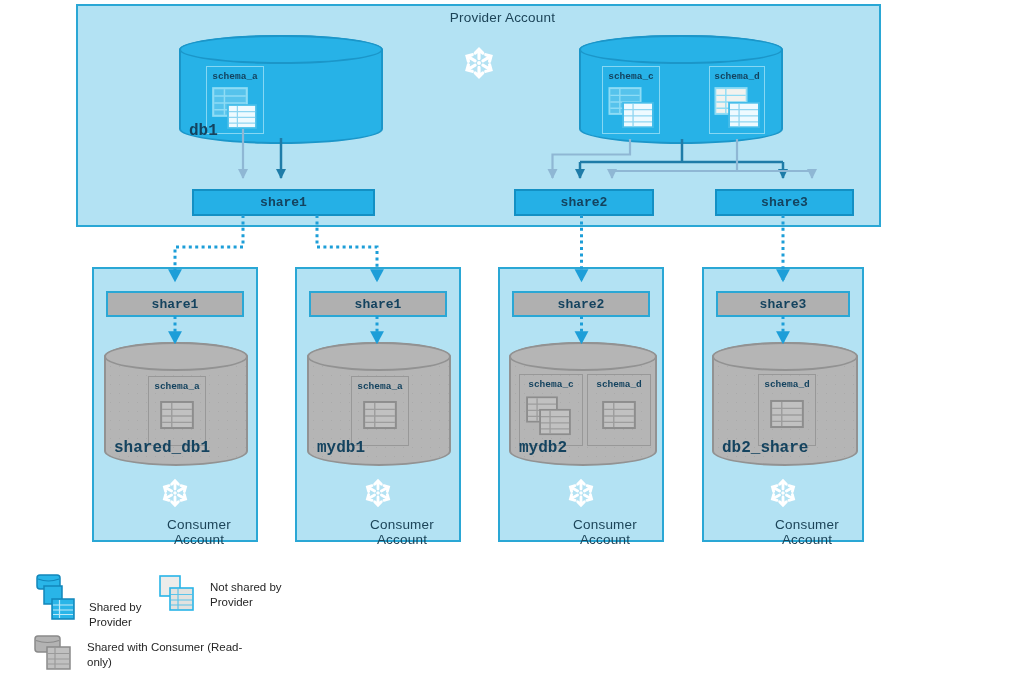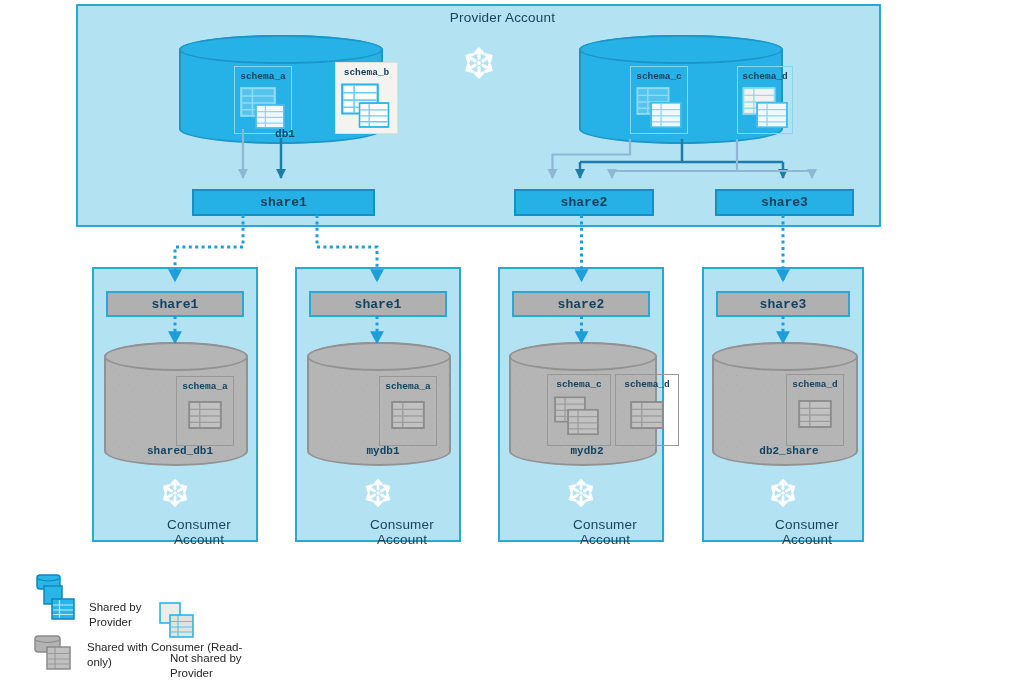--- a/index.html
+++ b/index.html
@@ -12,25 +12,25 @@
   
   .cyl{position:absolute;box-sizing:border-box;border:2px solid;border-radius:50%/15px;}
   .cyl::before{content:"";position:absolute;left:-2px;right:-2px;top:-2px;height:29px;
                box-sizing:border-box;border:2px solid;border-radius:50%;}
   .cyl-blue{background:#27b2e7;border-color:#1b96c9;}
   .cyl-blue::before{background:#27b2e7;border-color:#1b96c9;}
   .cyl-gray{background:#b5b5b5;border-color:#929292;
             background-image:radial-gradient(circle,#aaaaaa .8px,transparent 1px);
             background-size:9px 9px;}
   .cyl-gray::before{background:#b5b5b5;border-color:#929292;}
-  .db-label{position:absolute;left:8px;right:0;bottom:2px;text-align:center;z-index:2;
+  .db-label{position:absolute;left:8px;right:0;bottom:2px;text-align:left;z-index:2;
             font-family:"Liberation Mono","DejaVu Sans Mono",monospace;
-            font-weight:bold;font-size:11px;color:#14435f;}
-  
-  .schema{position:absolute;box-sizing:border-box;z-index:2;margin-left:28px;}
+            font-weight:bold;font-size:16px;color:#14435f;}
+  
+  .schema{position:absolute;box-sizing:border-box;z-index:2;}
   .schema-label{position:absolute;top:4px;left:0;right:0;text-align:center;
                 font-family:"Liberation Mono","DejaVu Sans Mono",monospace;
                 font-weight:bold;font-size:9.5px;color:#14435f;}
   .sch-blue{border:1px solid #85d7f3;}
   .sch-white{background:#f3f3f0;border:1px solid #dededa;}
   .sch-gray{border:1px solid #989898;}
   .tbl-stack{position:absolute;left:0;top:16px;right:0;bottom:0;}
   .tbl{position:absolute;}
   .ts-blue  .back {--tf:rgba(255,255,255,.22);--ts:#8edcf5;--tl:#8edcf5;}
   .ts-blue  .front{--tf:#eefaff;--ts:#45bdea;--tl:#8fd5f1;}
@@ -90,31 +90,20 @@
         <div class="schema-label">schema_a</div>
         <div class="tbl-stack">
           <svg class="tbl back" viewBox="0 0 24 20" style="left:5px;top:4px;width:36px;height:30px;">
               <use href="#tbl"></use>
             </svg>
           <svg class="tbl front" viewBox="0 0 24 20" style="left:20px;top:21px;width:30px;height:25px;">
               <use href="#tbl"></use>
             </svg>
         </div>
       </div>
-      <div class="schema sch-white ts-white" style="left:126px;top:25px;width:63px;height:72px;">
-        <div class="schema-label">schema_b</div>
-        <div class="tbl-stack">
-          <svg class="tbl back" viewBox="0 0 24 20" style="left:5px;top:4px;width:38px;height:32px;">
-              <use href="#tbl"></use>
-            </svg>
-          <svg class="tbl front" viewBox="0 0 24 20" style="left:22px;top:23px;width:32px;height:26px;">
-              <use href="#tbl"></use>
-            </svg>
-        </div>
-      </div>
       <div class="db-label">db1</div>
     </div>
 
     <div class="cyl cyl-blue" style="left:501px;top:29px;width:204px;height:109px;">
       <div class="schema sch-blue ts-blue" style="left:21px;top:29px;width:58px;height:68px;">
         <div class="schema-label">schema_c</div>
         <div class="tbl-stack">
           <svg class="tbl back" viewBox="0 0 24 20" style="left:5px;top:4px;width:34px;height:28px;">
               <use href="#tbl"></use>
             </svg>
@@ -232,21 +221,21 @@
     <svg width="44" height="50" viewBox="0 0 44 50">
       <rect x="4" y="3" width="23" height="14" rx="3" fill="#29b5e8" stroke="#1286ba" stroke-width="1.5"></rect>
       <path d="M5,7 Q15.5,11 26,7" fill="none" stroke="#1286ba" stroke-width="1.2"></path>
       <rect x="11" y="14" width="18" height="18" fill="#29b5e8" stroke="#1286ba" stroke-width="1.5"></rect>
       <rect x="19" y="27" width="22" height="20" fill="#29b5e8" stroke="#1286ba" stroke-width="1.5"></rect>
       <path d="M20,33 H40 M20,38 H40 M20,42.5 H40 M26.5,28 V46" stroke="#bfe9f8" stroke-width="1.2" fill="none"></path>
     </svg>
     <div class="legend-label" style="width:80px;margin-top:28px;">Shared by Provider</div>
   </div>
 
-  <div class="legend-item" style="left:158px;top:601px;flex-direction:column;">
+  <div class="legend-item" style="left:158px;top:574px;">
     <svg width="40" height="44" viewBox="0 0 40 44">
       <rect x="2" y="2" width="20" height="20" fill="#ececea" stroke="#29b5e8" stroke-width="1.6"></rect>
       <rect x="12" y="14" width="23" height="22" fill="#e2e2df" stroke="#29b5e8" stroke-width="1.6"></rect>
       <path d="M13,20.5 H34 M13,26 H34 M13,31 H34 M20,15 V35" stroke="#5bc4ea" stroke-width="1.2" fill="none"></path>
     </svg>
     <div class="legend-label" style="width:105px;">Not shared by Provider</div>
   </div>
 
   <div class="legend-item" style="left:33px;top:634px;">
     <svg width="42" height="40" viewBox="0 0 42 40">

